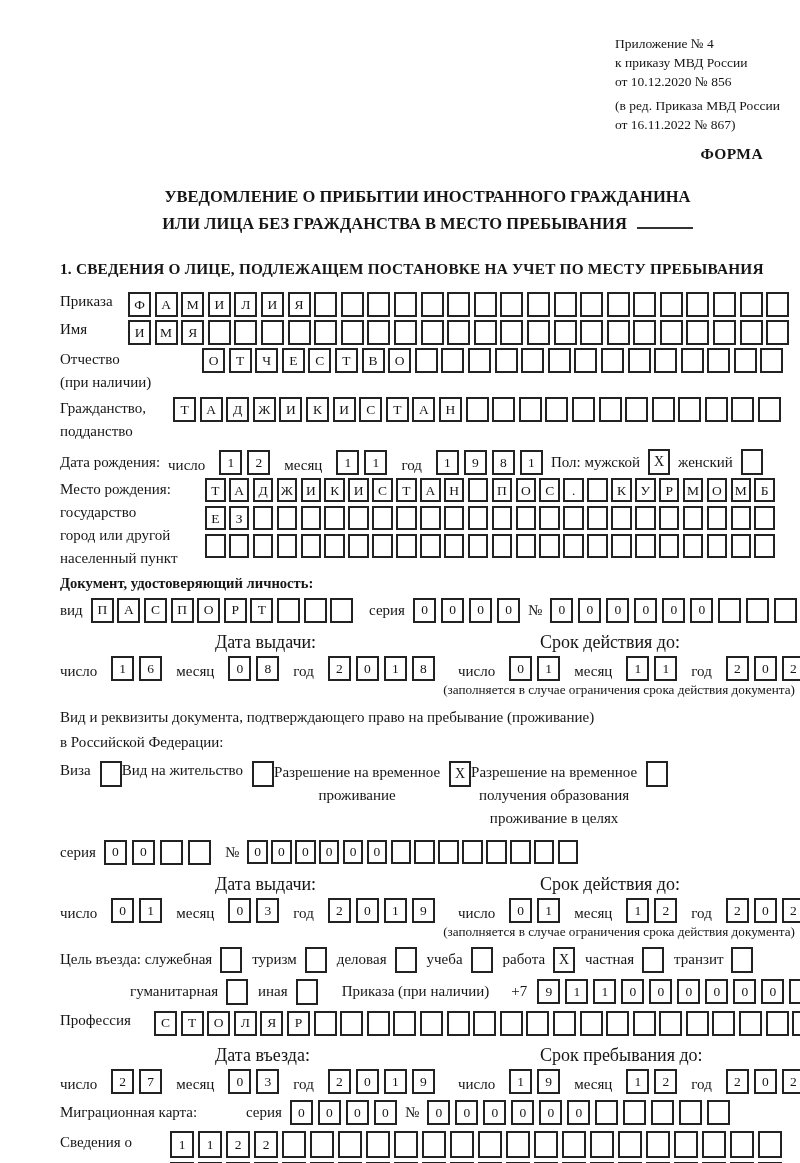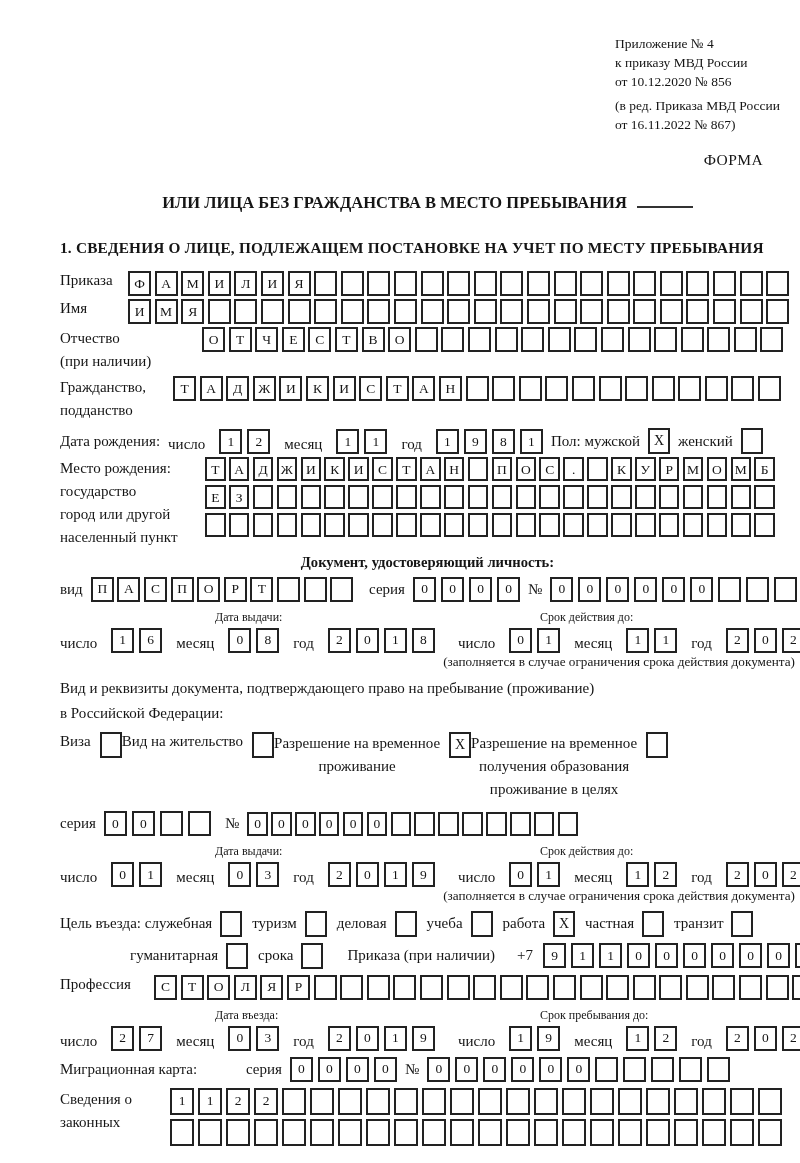--- a/index.html
+++ b/index.html
@@ -5,21 +5,21 @@
   *{box-sizing:border-box}
   html,body{margin:0;padding:0;background:#fff}
   .page{
     width:800px;min-height:1163px;margin:0 auto;background:#fff;
     padding:34px 5px 24px 60px;
     font-family:"Liberation Serif","DejaVu Serif",serif;
     color:#151515;font-size:15px;line-height:1.25;
   }
   .appendix{width:230px;margin-left:555px;font-size:13.5px;line-height:19px}
   .appendix .note{margin-top:5px}
-  .forma{font-weight:normal;text-align:right;padding-right:32px;font-size:15.5px;margin-top:16px;letter-spacing:.4px}
+  .forma{font-weight:bold;text-align:right;padding-right:32px;font-size:15.5px;margin-top:10px;letter-spacing:.4px}
   .title{font-weight:bold;text-align:center;font-size:16.5px;line-height:27px;margin-top:20px}
   .blank-line{display:inline-block;width:56px;border-bottom:2px solid #333;height:14px;margin-left:10px;vertical-align:baseline}
   .sec-heading{font-weight:bold;font-size:15.3px;margin-top:22px;margin-bottom:14px;letter-spacing:.2px}
 
   .row{display:flex;align-items:flex-start;margin-bottom:3px}
   .row .rlabel{flex:0 0 auto}
   .lbl{white-space:nowrap}
   .lines div{line-height:23px}
 
   .cells{display:flex;gap:3.6px;flex:0 0 auto}
@@ -40,21 +40,21 @@
   .w113{width:113px}
   .w145{width:145px}
   .w110{width:110px}
   .w150{width:150px}
 
   .inline{display:flex;align-items:center;flex-wrap:nowrap}.g8{gap:8px}.g10{gap:10px}
   .dgroup{display:flex;align-items:flex-end;gap:14px;flex:0 0 auto}
   .two-col{display:flex;align-items:flex-start}
   .col-l{width:350px}
   .col-r{flex:1;padding-left:48px}
-  .dhead{font-size:12px;margin:5px 0 3px 0}
+  .dhead{font-size:18px;margin:5px 0 3px 0}
   .dhead.l{padding-left:155px}
   .small-note{font-size:13.2px;text-align:right;margin:1px 0 6px 0}
   .para{line-height:25px;margin-top:4px}
   .permits{display:flex;align-items:flex-start;margin-top:6px;margin-bottom:10px}
   .permit-item{display:flex;align-items:flex-start;gap:9px}
   .permit-label.center{text-align:center;line-height:23px}
   .cbgroup{display:flex;align-items:center;gap:8px;flex:0 0 auto}
   .stack{display:flex;flex-direction:column;gap:4px}
   .mt6{margin-top:6px}
 </style>
@@ -69,20 +69,21 @@
     <div>от 10.12.2020 № 856</div>
     <div class="note">
       <div>(в ред. Приказа МВД России</div>
       <div>от 16.11.2022 № 867)</div>
     </div>
   </div>
 
   <div class="forma">ФОРМА</div>
 
   <div class="title">
+    <div>УВЕДОМЛЕНИЕ О ПРИБЫТИИ ИНОСТРАННОГО ГРАЖДАНИНА</div>
     <div><span>ИЛИ ЛИЦА БЕЗ ГРАЖДАНСТВА В МЕСТО ПРЕБЫВАНИЯ</span><span class="blank-line"></span></div>
   </div>
 
   <div class="sec-heading">1. СВЕДЕНИЯ О ЛИЦЕ, ПОДЛЕЖАЩЕМ ПОСТАНОВКЕ НА УЧЕТ ПО МЕСТУ ПРЕБЫВАНИЯ</div>
 
   <div class="row">
     <div class="rlabel w68">Приказа</div>
     <div class="cells">
         <span class="cell">Ф</span>
         <span class="cell">А</span>
@@ -319,21 +320,21 @@
           <span class="cell"></span>
           <span class="cell"></span>
           <span class="cell"></span>
           <span class="cell"></span>
           <span class="cell"></span>
           <span class="cell"></span>
         </div>
     </div>
   </div>
 
-  <div style="text-align:center;font-weight:bold;font-size:14.6px;margin:4px 0 5px 0">Документ, удостоверяющий личность:</div>
+  <div style="text-align:left;font-weight:bold;font-size:14.6px;margin:4px 0 5px 0">Документ, удостоверяющий личность:</div>
 
   <div class="row inline g8">
     <span class="lbl" style="width:46px">вид</span>
     <span class="cells">
         <span class="cell">П</span>
         <span class="cell">А</span>
         <span class="cell">С</span>
         <span class="cell">П</span>
         <span class="cell">О</span>
         <span class="cell">Р</span>
@@ -541,21 +542,21 @@
       <span class="cell cb"></span>
     </span>
   </div>
 
   <div class="row inline g10 mt6" style="padding-left:70px">
     <span class="cbgroup">
       <span class="lbl">гуманитарная</span>
       <span class="cell cb"></span>
     </span>
     <span class="cbgroup">
-      <span class="lbl">срока</span>
+      <span class="lbl">иная</span>
       <span class="cell cb"></span>
     </span>
     <span class="lbl" style="margin-left:14px">Приказа (при наличии)</span>
     <span class="lbl" style="margin-left:12px">+7</span>
     <span class="cells date">
         <span class="cell">9</span>
         <span class="cell">1</span>
         <span class="cell">1</span>
         <span class="cell">0</span>
         <span class="cell">0</span>

